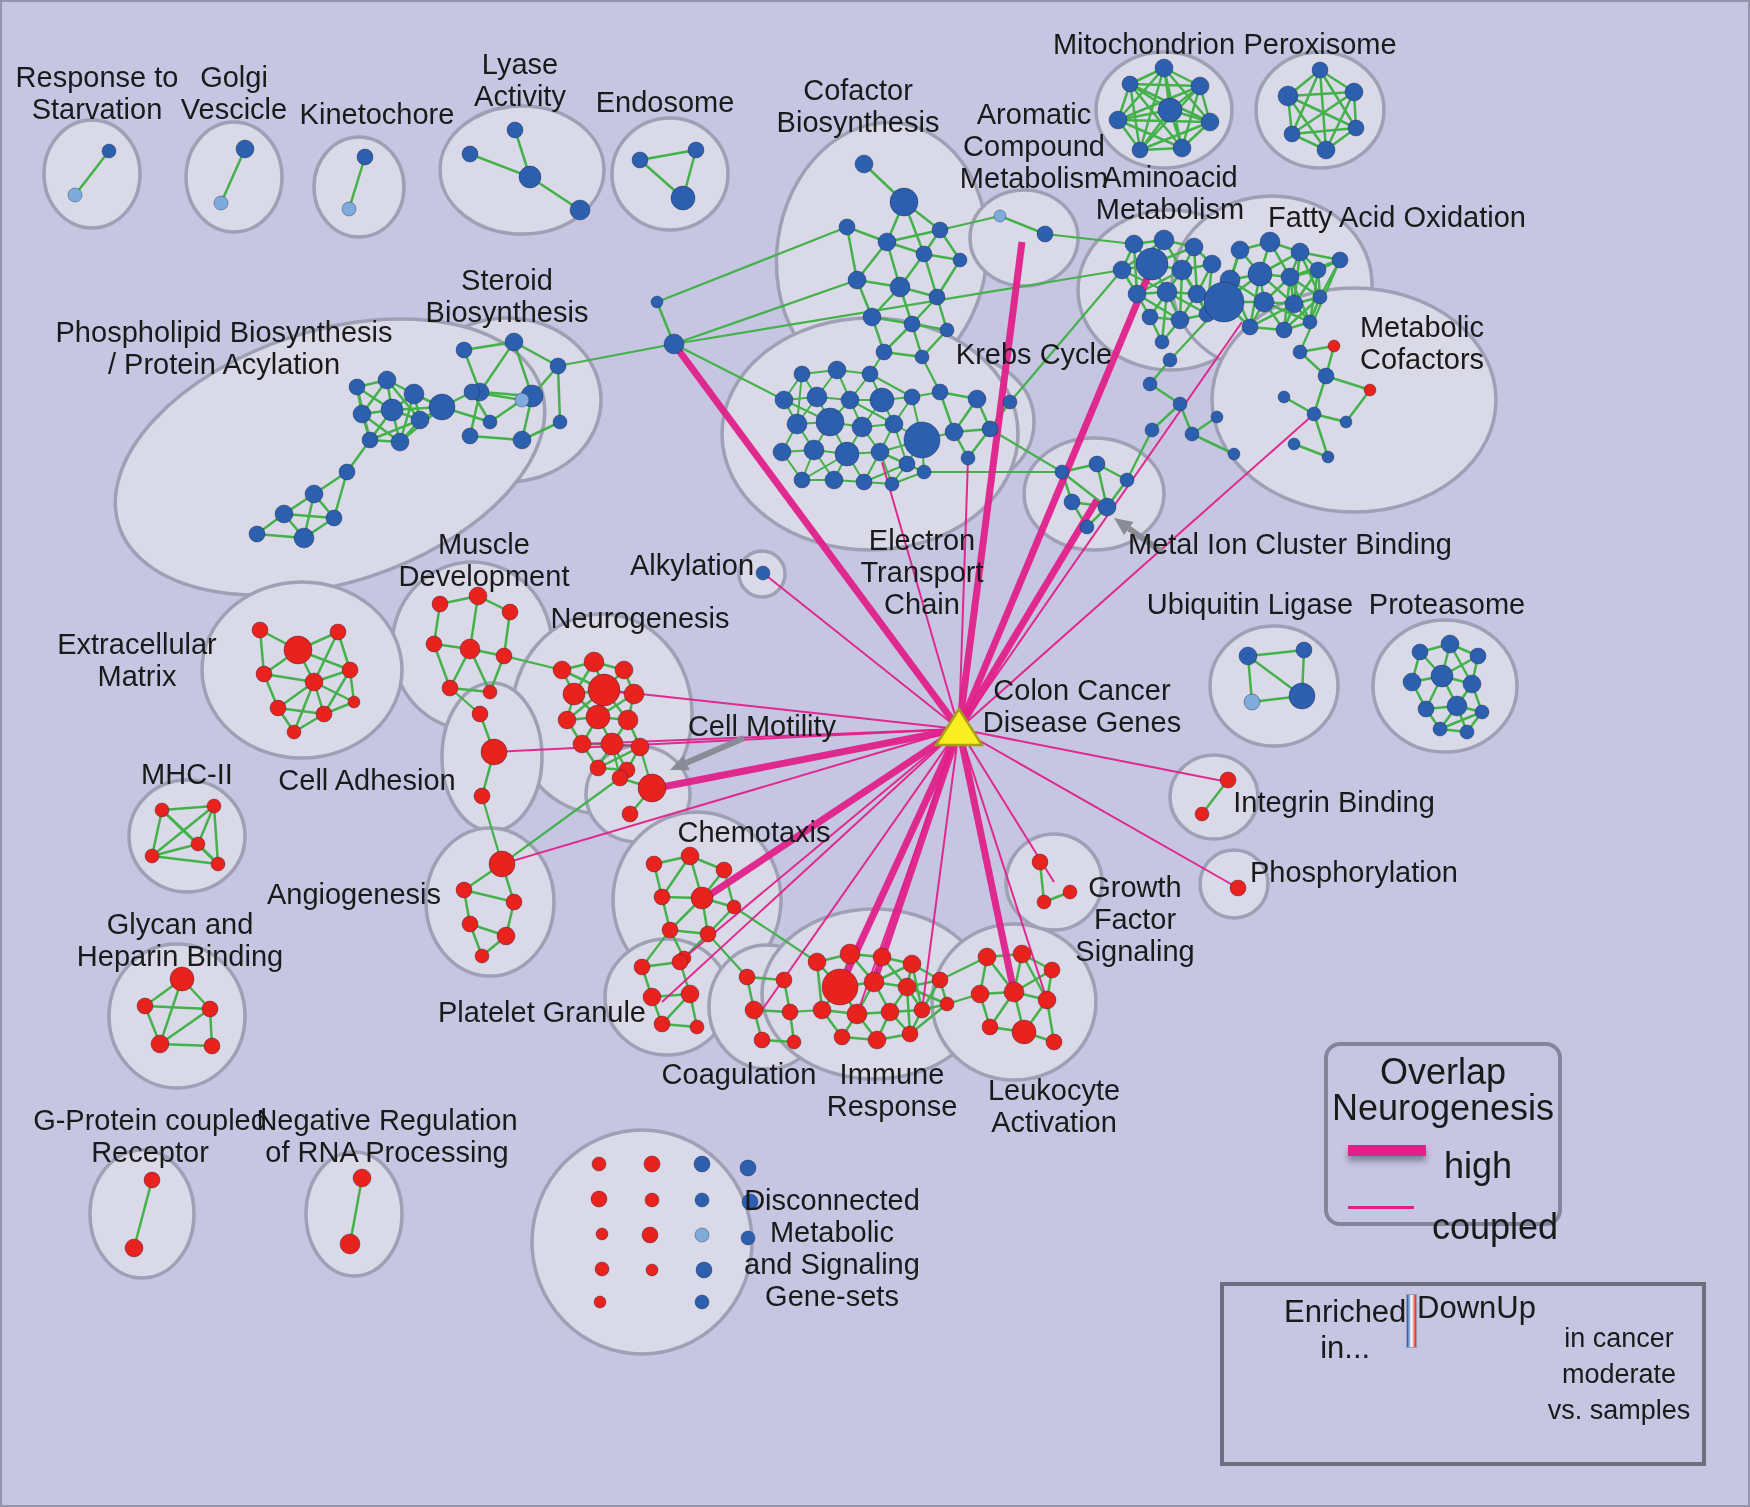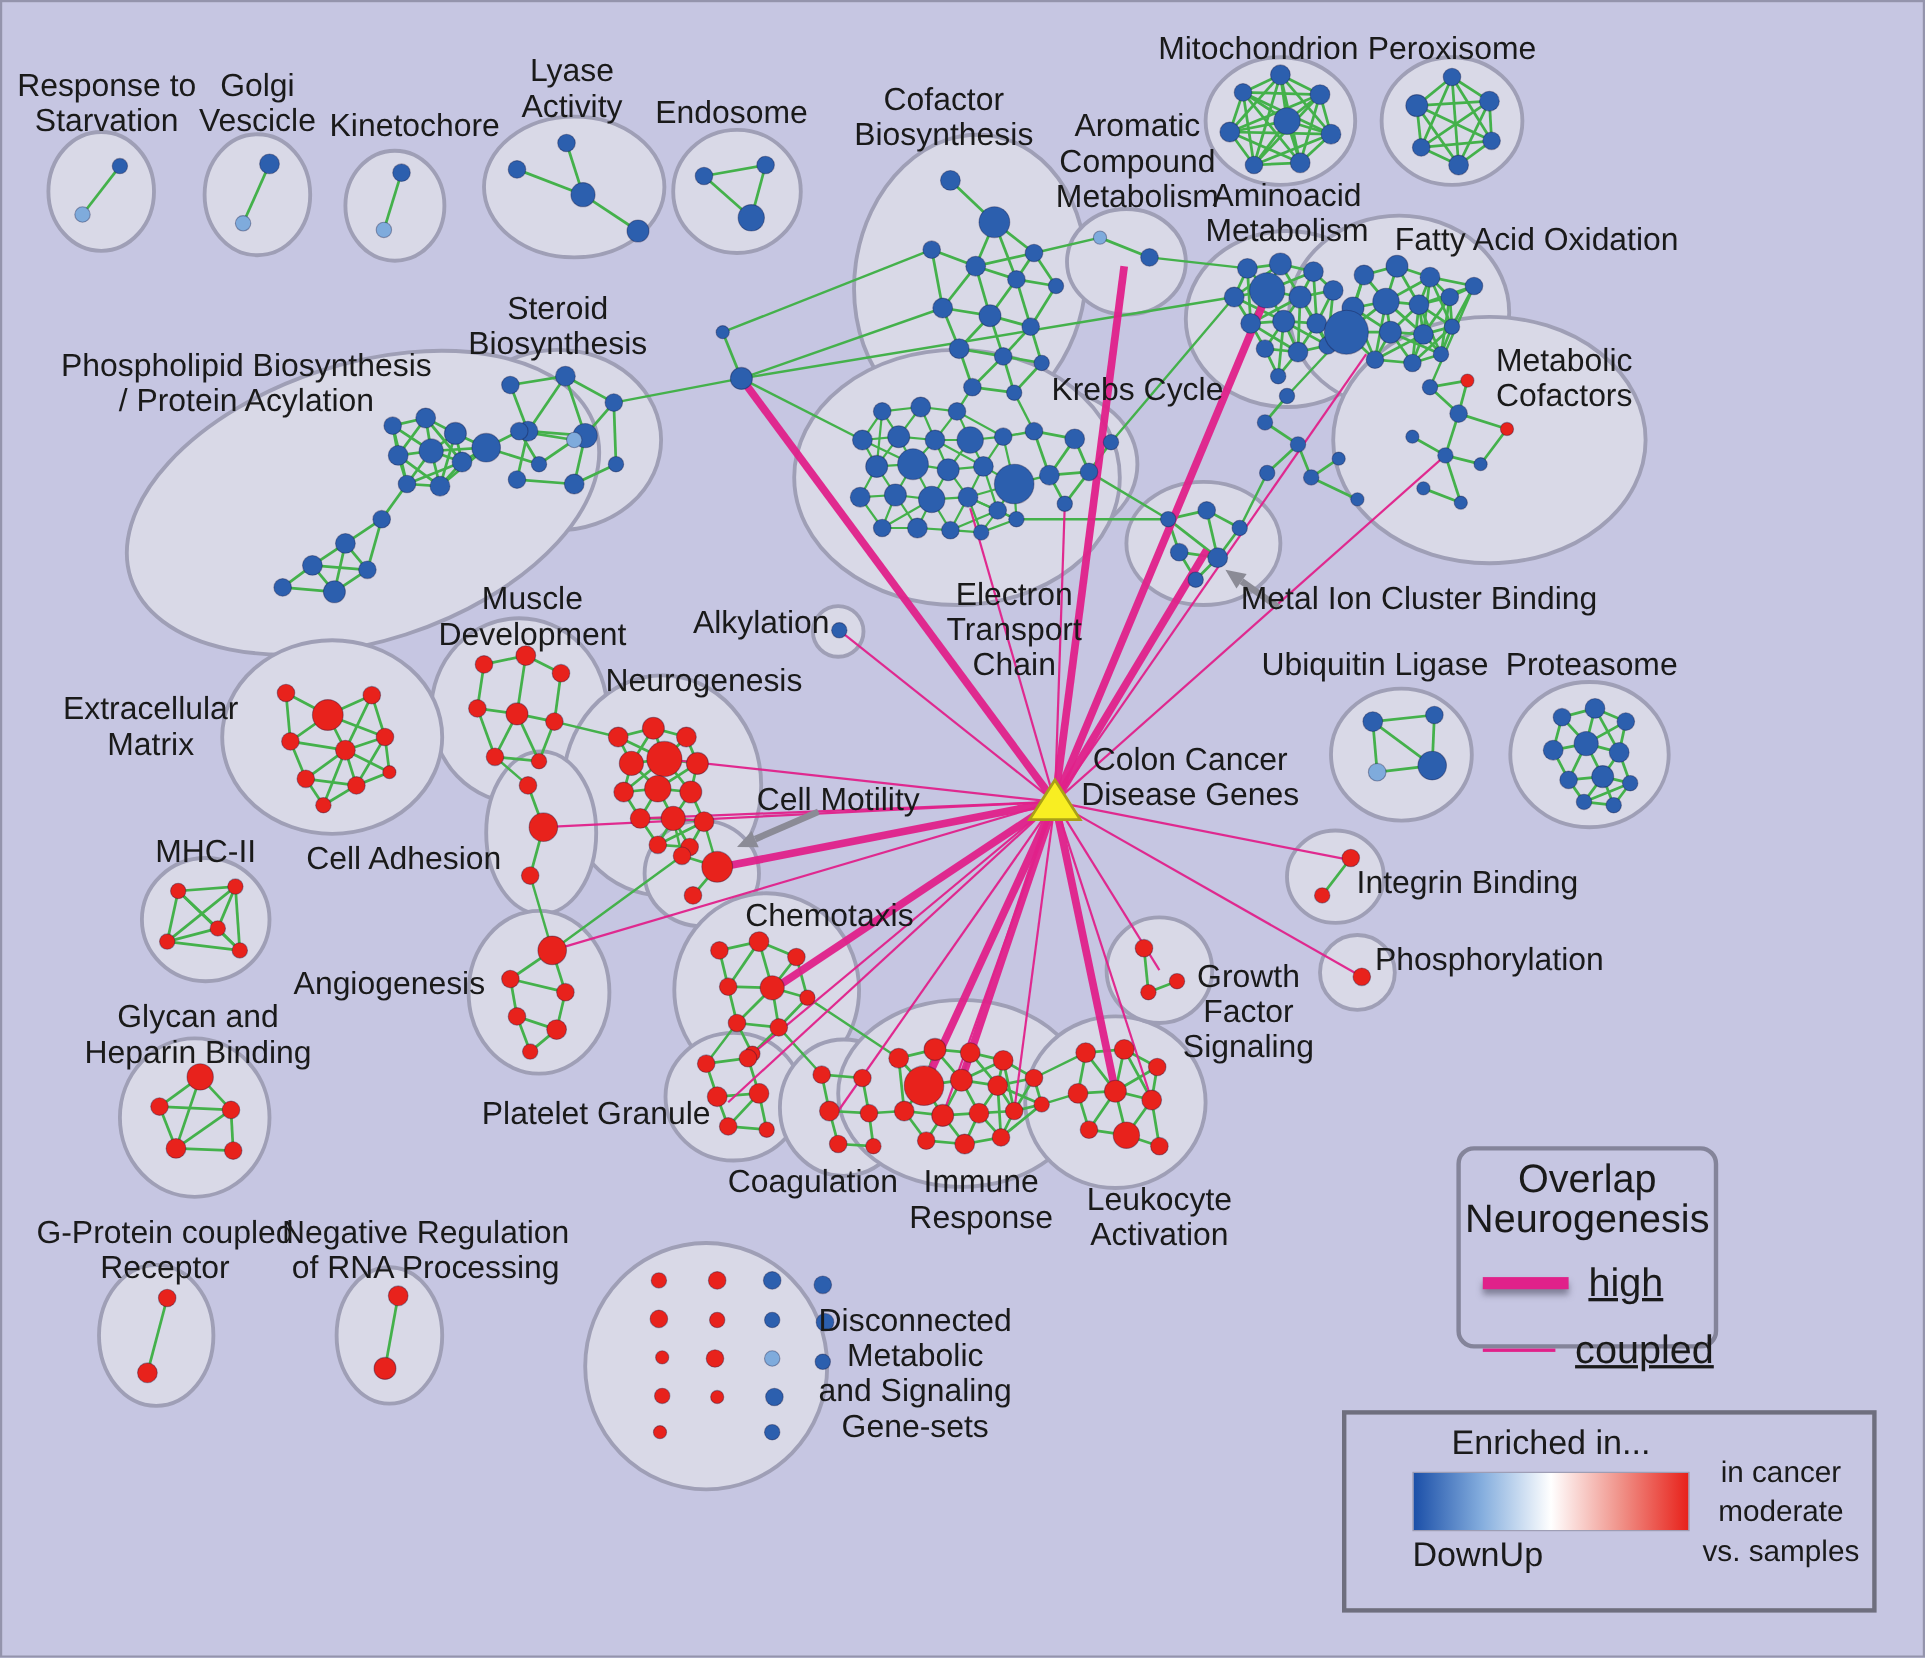--- a/index.html
+++ b/index.html
@@ -1,26 +1,26 @@
 <!DOCTYPE html>
 <html><head>
 <meta charset="utf-8">
 <style>
   html,body{margin:0;padding:0;background:#c6c6e2;}
   #stage{position:relative;width:1750px;height:1507px;background:#c6c6e2;overflow:hidden;border:2px solid #9494ac;box-sizing:border-box;}
   #net{position:absolute;left:0;top:0;}
   .nlabel{font-family:"Liberation Sans",sans-serif;font-size:29px;fill:#1a1a1a;}
   .legend-overlap{position:absolute;left:1322px;top:1040px;width:238px;height:184px;border:4px solid #84849a;border-radius:16px;box-sizing:border-box;font-family:"Liberation Sans",sans-serif;font-size:36px;color:#1a1a1a;}
   .lo-title{text-align:center;line-height:36px;margin-top:8px;}
-  .lo-row{display:flex;align-items:center;margin:19px 0 0 20px;text-decoration:underline;}
+  .lo-row{display:flex;align-items:flex-start;margin:19px 0 0 20px;}
   .lo-line{display:inline-block;width:78px;margin-right:18px;background:#e0218a;}
   .lo-high{height:11px;box-shadow:0 5px 6px rgba(70,70,90,.55);}
   .lo-moderate{height:3px;}
   .legend-enriched{position:absolute;left:1218px;top:1280px;width:486px;height:184px;border:4px solid #6e6e7e;box-sizing:border-box;display:flex;font-family:"Liberation Sans",sans-serif;color:#1a1a1a;background:#c6c6e2;}
-  .le-left{margin-left:60px;width:252px;display:flex;flex-direction:column;}
+  .le-left{margin-left:60px;width:252px;display:flex;flex-direction:row;}
   .le-title{text-align:center;font-size:31px;margin-top:8px;}
   .le-bar{height:54px;width:252px;margin-top:8px;border:1px solid #9a9ab0;box-sizing:border-box;}
   .le-ends{display:flex;justify-content:flex-start;font-size:31px;margin-top:4px;}
   .le-note{flex:1;display:flex;flex-direction:column;justify-content:center;align-items:center;font-size:27px;line-height:36px;}
 </style>
 </head>
 <body>
 
 <div id="stage">
   <svg id="net" width="1750" height="1507" viewBox="0 0 1750 1507">

